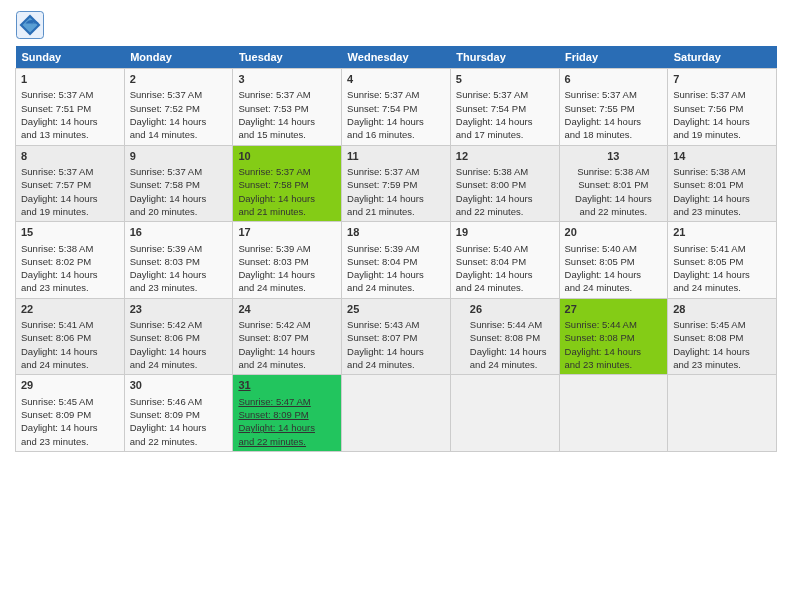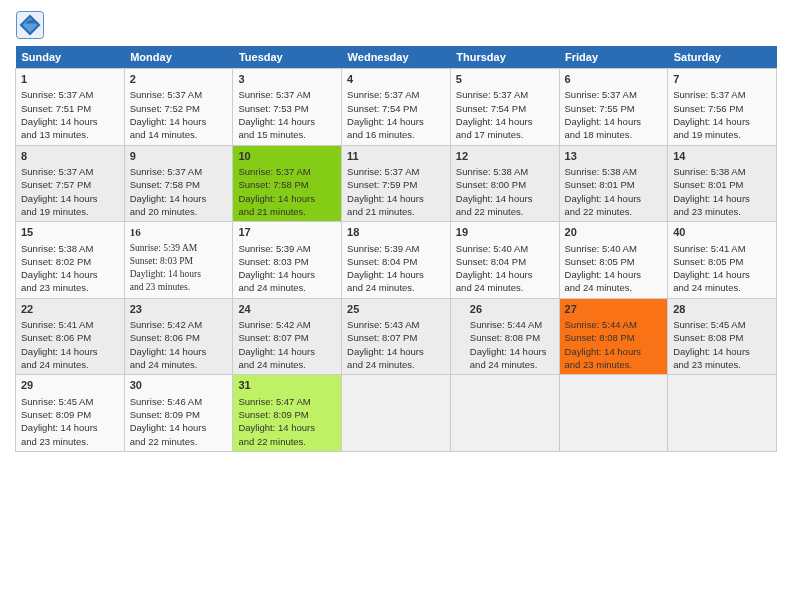--- a/index.html
+++ b/index.html
@@ -213,21 +213,21 @@
 Daylight: 14 hours
 and 21 minutes.</div>
           </td>
           <td style="background: rgb(236, 236, 236);">
             <span class="day-num">12</span>
             <div class="day-detail" style="white-space: pre-line;">Sunrise: 5:38 AM
 Sunset: 8:00 PM
 Daylight: 14 hours
 and 22 minutes.</div>
           </td>
-          <td style="background: rgb(236, 236, 236);">
+          <td style="background: rgb(236, 236, 236); text-align: center;">
             <span class="day-num">13</span>
             <div class="day-detail" style="white-space: pre-line;">Sunrise: 5:38 AM
 Sunset: 8:01 PM
 Daylight: 14 hours
 and 22 minutes.</div>
           </td>
           <td style="background: rgb(236, 236, 236);">
             <span class="day-num">14</span>
             <div class="day-detail" style="white-space: pre-line;">Sunrise: 5:38 AM
 Sunset: 8:01 PM
@@ -236,21 +236,21 @@
           </td>
         </tr>
         <tr>
           <td style="background: rgb(249, 249, 249);">
             <span class="day-num">15</span>
             <div class="day-detail" style="white-space: pre-line;">Sunrise: 5:38 AM
 Sunset: 8:02 PM
 Daylight: 14 hours
 and 23 minutes.</div>
           </td>
-          <td style="background: rgb(249, 249, 249); font-family: Liberation Serif, serif;">
+          <td style="background: rgb(249, 249, 249);">
             <span class="day-num">16</span>
             <div class="day-detail" style="white-space: pre-line;">Sunrise: 5:39 AM
 Sunset: 8:03 PM
 Daylight: 14 hours
 and 23 minutes.</div>
           </td>
           <td style="background: rgb(249, 249, 249);">
             <span class="day-num">17</span>
             <div class="day-detail" style="white-space: pre-line;">Sunrise: 5:39 AM
 Sunset: 8:03 PM
@@ -272,21 +272,21 @@
 and 24 minutes.</div>
           </td>
           <td style="background: rgb(249, 249, 249);">
             <span class="day-num">20</span>
             <div class="day-detail" style="white-space: pre-line;">Sunrise: 5:40 AM
 Sunset: 8:05 PM
 Daylight: 14 hours
 and 24 minutes.</div>
           </td>
           <td style="background: rgb(249, 249, 249);">
-            <span class="day-num">40</span>
+            <span class="day-num">21</span>
             <div class="day-detail" style="white-space: pre-line;">Sunrise: 5:41 AM
 Sunset: 8:05 PM
 Daylight: 14 hours
 and 24 minutes.</div>
           </td>
         </tr>
         <tr>
           <td style="background: rgb(236, 236, 236);">
             <span class="day-num">22</span>
             <div class="day-detail" style="white-space: pre-line;">Sunrise: 5:41 AM
@@ -315,21 +315,21 @@
 Daylight: 14 hours
 and 24 minutes.</div>
           </td>
           <td style="background: rgb(236, 236, 236); padding-left: 19px;">
             <span class="day-num">26</span>
             <div class="day-detail" style="white-space: pre-line;">Sunrise: 5:44 AM
 Sunset: 8:08 PM
 Daylight: 14 hours
 and 24 minutes.</div>
           </td>
-          <td style="background: #f97316; margin-left: 12px;">
+          <td style="background: #84cc16; margin-left: 12px;">
             <span class="day-num">27</span>
             <div class="day-detail" style="white-space: pre-line;">Sunrise: 5:44 AM
 Sunset: 8:08 PM
 Daylight: 14 hours
 and 23 minutes.</div>
           </td>
           <td style="background: rgb(236, 236, 236);">
             <span class="day-num">28</span>
             <div class="day-detail" style="white-space: pre-line;">Sunrise: 5:45 AM
 Sunset: 8:08 PM
@@ -345,21 +345,21 @@
 Daylight: 14 hours
 and 23 minutes.</div>
           </td>
           <td style="background: rgb(249, 249, 249);">
             <span class="day-num">30</span>
             <div class="day-detail" style="white-space: pre-line;">Sunrise: 5:46 AM
 Sunset: 8:09 PM
 Daylight: 14 hours
 and 22 minutes.</div>
           </td>
-          <td style="background: #bef264;">
+          <td style="background: #22c55e; text-decoration: underline;">
             <span class="day-num">31</span>
             <div class="day-detail" style="white-space: pre-line;">Sunrise: 5:47 AM
 Sunset: 8:09 PM
 Daylight: 14 hours
 and 22 minutes.</div>
           </td>
           <td class="empty" style="background: rgb(249, 249, 249);"></td>
           <td class="empty" style="background: rgb(249, 249, 249);"></td>
           <td class="empty" style="background: rgb(249, 249, 249);"></td>
           <td class="empty" style="background: rgb(249, 249, 249);"></td>

